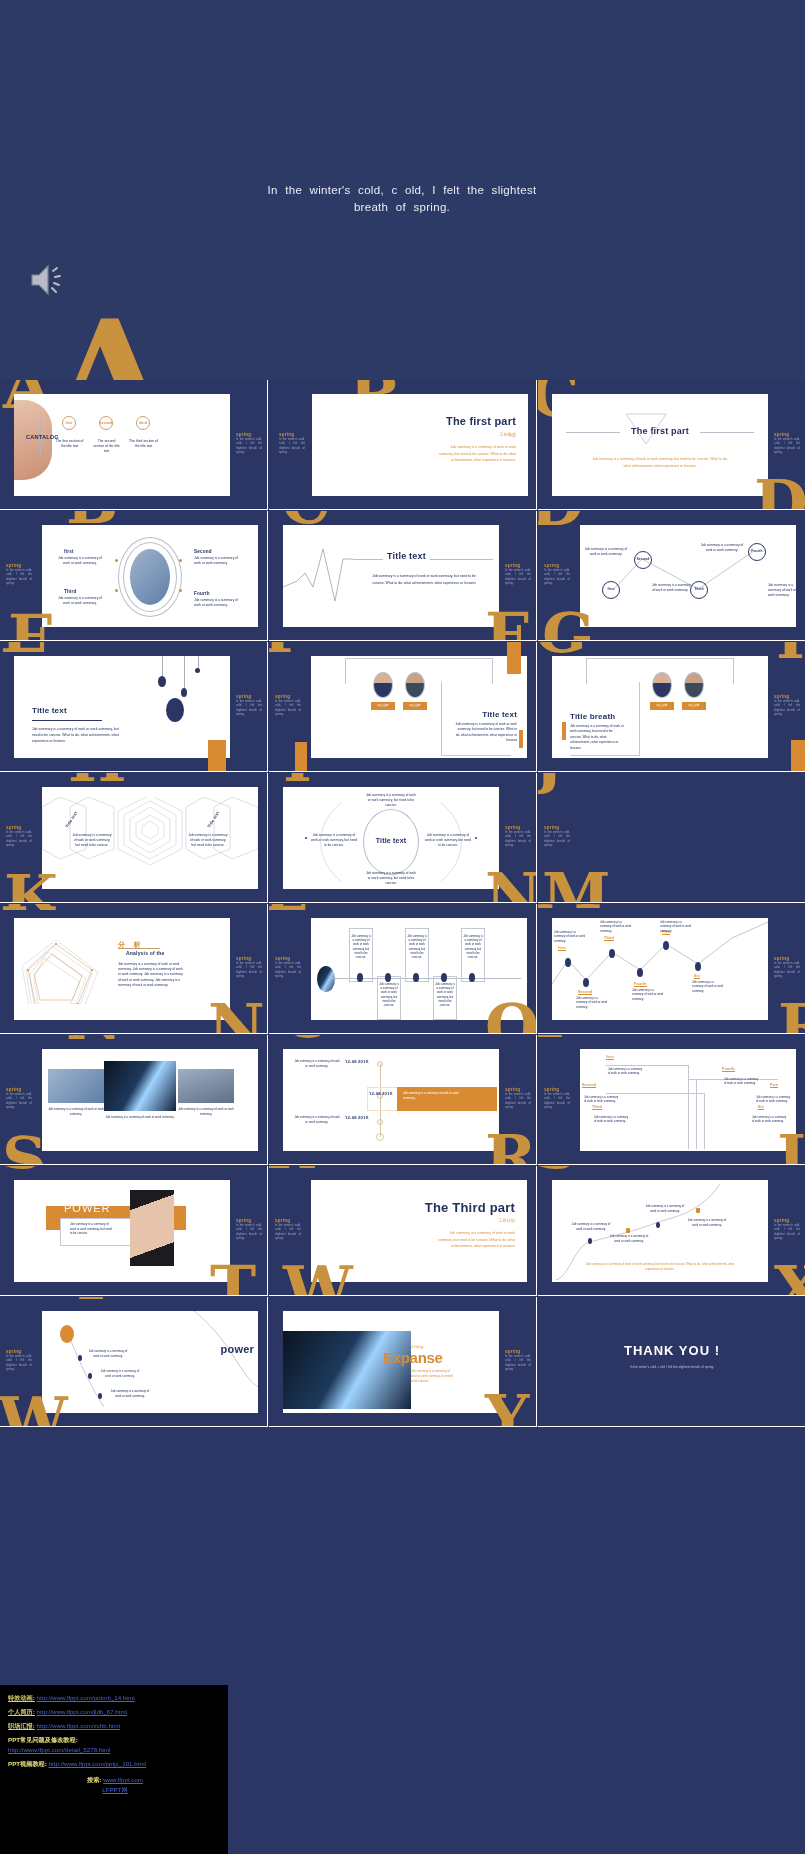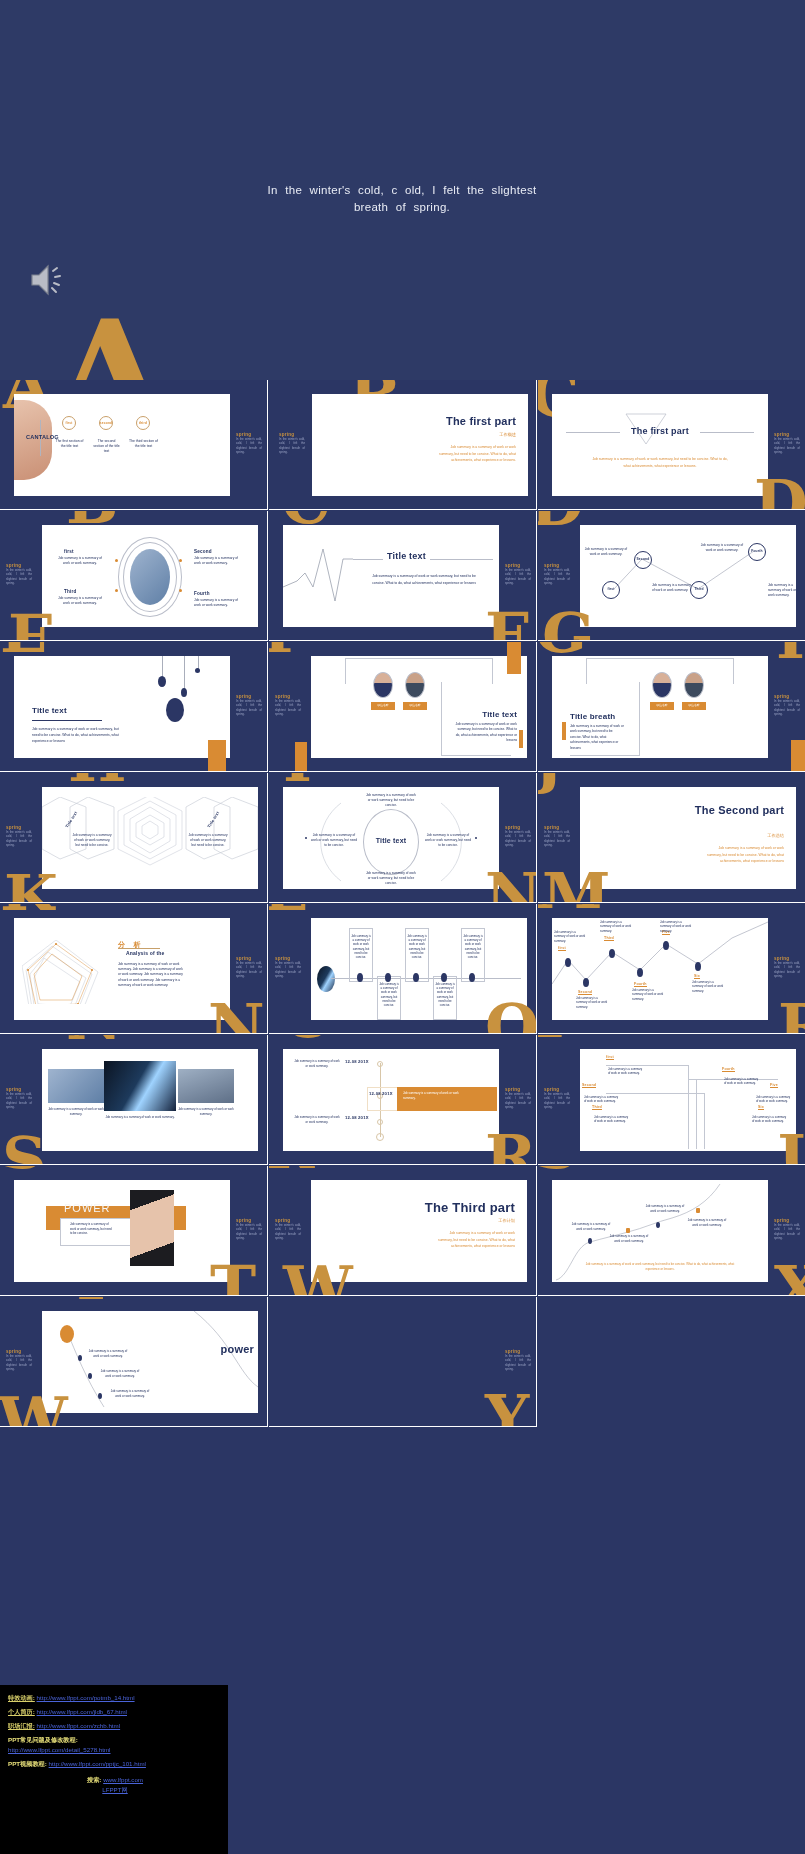--- a/index.html
+++ b/index.html
@@ -350,25 +350,20 @@
         <div class="st">In the winter's cold, cold, I felt the slightest breath of spring.</div>
       </div>
       <div class="bigletter" style="left:216px;top:98px;font-size:62px">N</div>
     </div>
 
     <div class="cell c3" style="left:538px;top:393px">
       <div class="bigletter" style="left:-4px;top:-38px;font-size:62px">J</div>
       <div class="sidecol" style="left:6px;top:52px">
         <div class="sp">spring</div>
         <div class="st">In the winter's cold, cold, I felt the slightest breath of spring.</div>
-      </div>
-      <div class="slide" style="left:42px;top:14px;width:216px;height:102px">
-        <div class="h-big t-navy" style="position:absolute;right:12px;top:16px;width:110px;text-align:right;font-size:11px;line-height:14px">The Second part</div>
-        <div class="t-or" style="position:absolute;right:12px;top:46px;font-size:4.2px">工作总结</div>
-        <div class="t-or" style="position:absolute;right:12px;top:58px;width:78px;font-size:3.4px;line-height:6.5px;text-align:right">Job summary is a summary of work or work summary, but need to be concise. What to do, what achievements, what experience or lessons</div>
       </div>
       <div class="bigletter" style="left:4px;top:98px;font-size:62px">M</div>
     </div>
 
     <div class="cell" style="left:0;top:524px">
       <div class="bigletter" style="left:0px;top:-40px;font-size:62px">K</div>
       <div class="slide" style="left:14px;top:14px;width:216px;height:102px">
         <svg style="position:absolute;left:8px;top:22px" width="86" height="64">
           <g fill="none" stroke="#bfc4d0" stroke-width=".45">
             <polygon points="34,0 76,32 60,72 8,72 0,26"></polygon>
@@ -602,27 +597,40 @@
         <div class="t-navy" style="position:absolute;left:44px;top:38px;width:44px;font-size:2.9px;line-height:4.6px;text-align:center">Job summary is a summary of work or work summary.</div>
         <div class="t-navy" style="position:absolute;left:56px;top:58px;width:44px;font-size:2.9px;line-height:4.6px;text-align:center">Job summary is a summary of work or work summary.</div>
         <div class="t-navy" style="position:absolute;left:66px;top:78px;width:44px;font-size:2.9px;line-height:4.6px;text-align:center">Job summary is a summary of work or work summary.</div>
         <div class="h-big t-navy" style="position:absolute;right:4px;top:32px;font-size:11px">power</div>
       </div>
       <div class="bigletter" style="left:-2px;top:98px;font-size:62px">W</div>
     </div>
 
     <div class="cell" style="left:269px;top:917px">
       <div class="bigletter" style="left:6px;top:-48px;font-size:62px">W</div>
+      <div class="slide" style="left:14px;top:14px;width:216px;height:102px">
+        <div class="ph-dark" style="position:absolute;left:0px;top:20px;width:128px;height:78px"></div>
+        <div class="t-or" style="position:absolute;left:128px;top:34px;font-size:3.2px">工作内容</div>
+        <div class="h-big t-or" style="position:absolute;left:100px;top:38px;font-size:15px;letter-spacing:-.3px">Expanse</div>
+        <div class="t-or" style="position:absolute;left:128px;top:58px;width:44px;font-size:2.9px;line-height:5px">Job summary is a summary of work or work summary, but need to be concise.</div>
+      </div>
       <div class="sidecol" style="left:236px;top:52px">
         <div class="sp">spring</div>
         <div class="st">In the winter's cold, cold, I felt the slightest breath of spring.</div>
       </div>
       <div class="bigletter" style="left:216px;top:96px;font-size:62px">Y</div>
     </div>
 
+    <div class="cell c3" style="left:538px;top:917px">
+      <div class="bigletter" style="left:222px;top:-48px;font-size:62px">X</div>
+      <div style="position:absolute;left:0;top:0;width:268px;height:130px">
+        <div class="h-big" style="position:absolute;left:0;top:46px;width:268px;text-align:center;color:#fff;font-size:13px;letter-spacing:1px">THANK  YOU !</div>
+        <div style="position:absolute;left:86px;top:68px;width:96px;color:#b9c0d8;font-size:3.2px;line-height:5.4px;text-align:center">In  the  winter's  cold,  c old,  I  felt  the  slightest breath  of  spring.</div>
+      </div>
+    </div>
 
   </div>
 
   <div class="footer">
 
     <div class="links">
       <div class="lrow">
         <span class="lbl">特效动画:</span>
         <a href="#">http://www.lfppt.com/potmb_14.html</a>
       </div>

